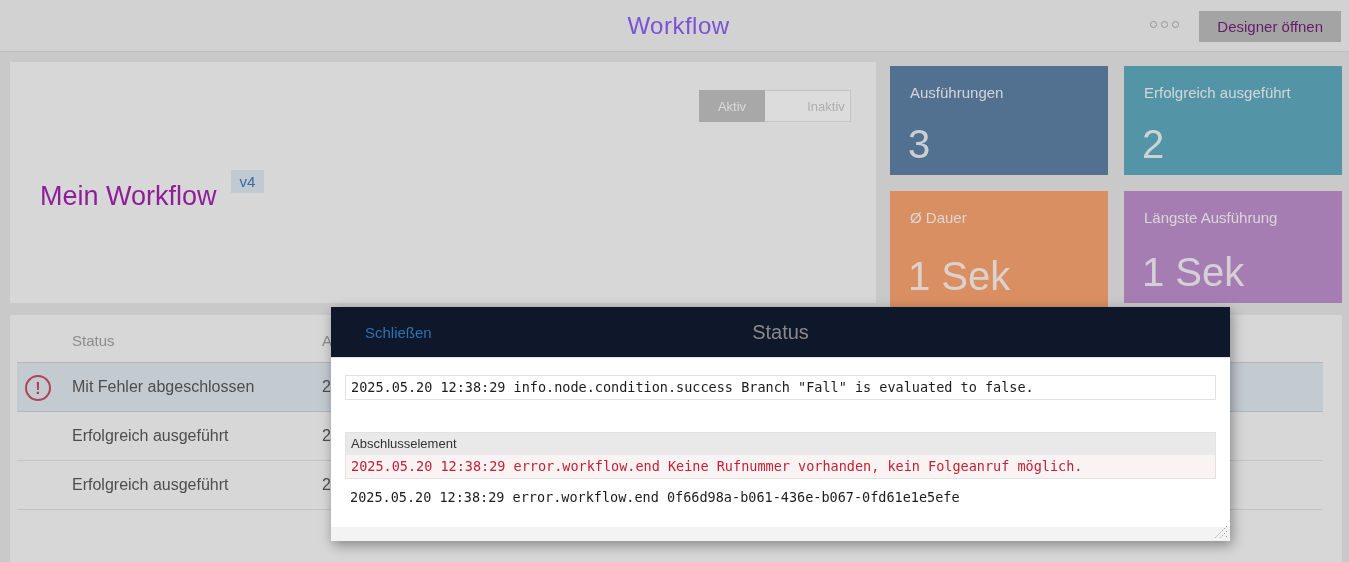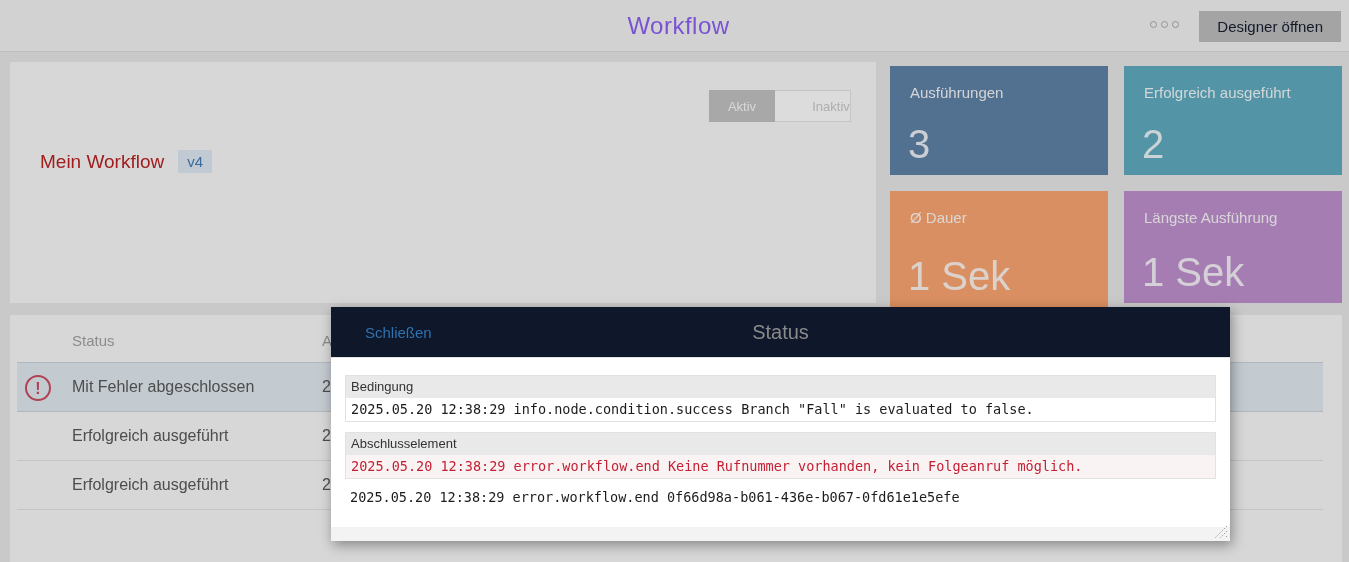--- a/index.html
+++ b/index.html
@@ -5,31 +5,31 @@
   * { margin:0; padding:0; box-sizing:border-box; }
   html,body { width:1349px; height:562px; }
   body { font-family:"Liberation Sans", sans-serif; background:#e9e9e9; }
   .page { position:relative; width:1349px; height:562px; overflow:hidden; background:#e9e9e9; }
 
   
   .app-header { position:absolute; left:0; top:0; width:1349px; height:52px; background:#f4f4f4; border-bottom:1px solid #dcdcdc; }
   .app-title { position:absolute; left:4px; top:0; width:100%; height:52px; line-height:52px; text-align:center; font-size:24px; font-weight:300; color:#8b5cf6; letter-spacing:0.5px; }
   .menu-dots { position:absolute; right:170px; top:21px; display:flex; gap:4px; cursor:pointer; }
   .menu-dots i { display:block; width:7px; height:7px; border:1px solid #a8a8a8; border-radius:50%; }
-  .designer-btn { position:absolute; right:8px; top:11px; height:31px; padding:0 18px; background:#bdbdbd; color:#0f172a; border:none; font-size:15px; font-family:"Liberation Sans",sans-serif; cursor:pointer; }
+  .designer-btn { position:absolute; right:8px; top:11px; height:31px; padding:0 18px; background:#bdbdbd; color:#701a75; border:none; font-size:15px; font-family:"Liberation Sans",sans-serif; cursor:pointer; }
 
   
   .wf-panel { position:absolute; left:10px; top:62px; width:866px; height:241px; background:#fafafa; }
   .wf-name-row { position:absolute; left:30px; top:88px; display:flex; align-items:center; }
-  .wf-name { font-size:19px; font-weight:300; color:#b91c1c; }
+  .wf-name { font-size:27px; font-weight:300; color:#a21caf;margin-top:31px; }
   .wf-badge { margin-left:14px; background:#dfeaf4; color:#3e79b4; font-size:15px; padding:3px 9px; }
   .toggle { position:absolute; right:25px; top:28px; display:flex; }
   .toggle-btn { height:32px; font-size:13px; font-family:"Liberation Sans",sans-serif; cursor:pointer; }
   .toggle-on { width:66px; background:#c2c2c2; color:#fafafa; border:1px solid #c2c2c2; }
-  .toggle-off { width:76px; background:#ffffff; color:#c9c9c9; border:1px solid #e4e4e4; border-left:none;padding-left:37px; }
+  .toggle-off { width:86px; background:#ffffff; color:#c9c9c9; border:1px solid #e4e4e4; border-left:none;padding-left:37px; }
 
   
   .tile { position:absolute; color:#fff; }
   .tile-1 { left:890px; top:66px;  width:218px; height:109px; }
   .tile-2 { left:1124px; top:66px; width:218px; height:109px; }
   .tile-3 { left:890px; top:191px; width:218px; height:116px; }
   .tile-4 { left:1124px; top:191px; width:218px; height:112px; }
   .tile-label { position:absolute; left:20px; top:18px; font-size:15px; color:rgba(255,255,255,0.93); }
   .tile-value { position:absolute; left:18px; bottom:8px; font-size:40px; font-weight:300; color:rgba(255,255,255,0.88); }
 
@@ -128,21 +128,20 @@
 
   <div class="overlay"></div>
 
   <div class="modal">
     <div class="modal-header">
       <span class="modal-close">Schließen</span>
       <div class="modal-title">Status</div>
     </div>
 
     <div class="log-box first">
-      <div class="log-box-head">Bedingung</div>
       <div class="log-line">2025.05.20 12:38:29 info.node.condition.success Branch "Fall" is evaluated to false.</div>
     </div>
 
     <div class="log-box second">
       <div class="log-box-head">Abschlusselement</div>
       <div class="log-line error">2025.05.20 12:38:29 error.workflow.end Keine Rufnummer vorhanden, kein Folgeanruf möglich.</div>
     </div>
 
     <div class="log-free-line">2025.05.20 12:38:29 error.workflow.end 0f66d98a-b061-436e-b067-0fd61e1e5efe</div>
 

